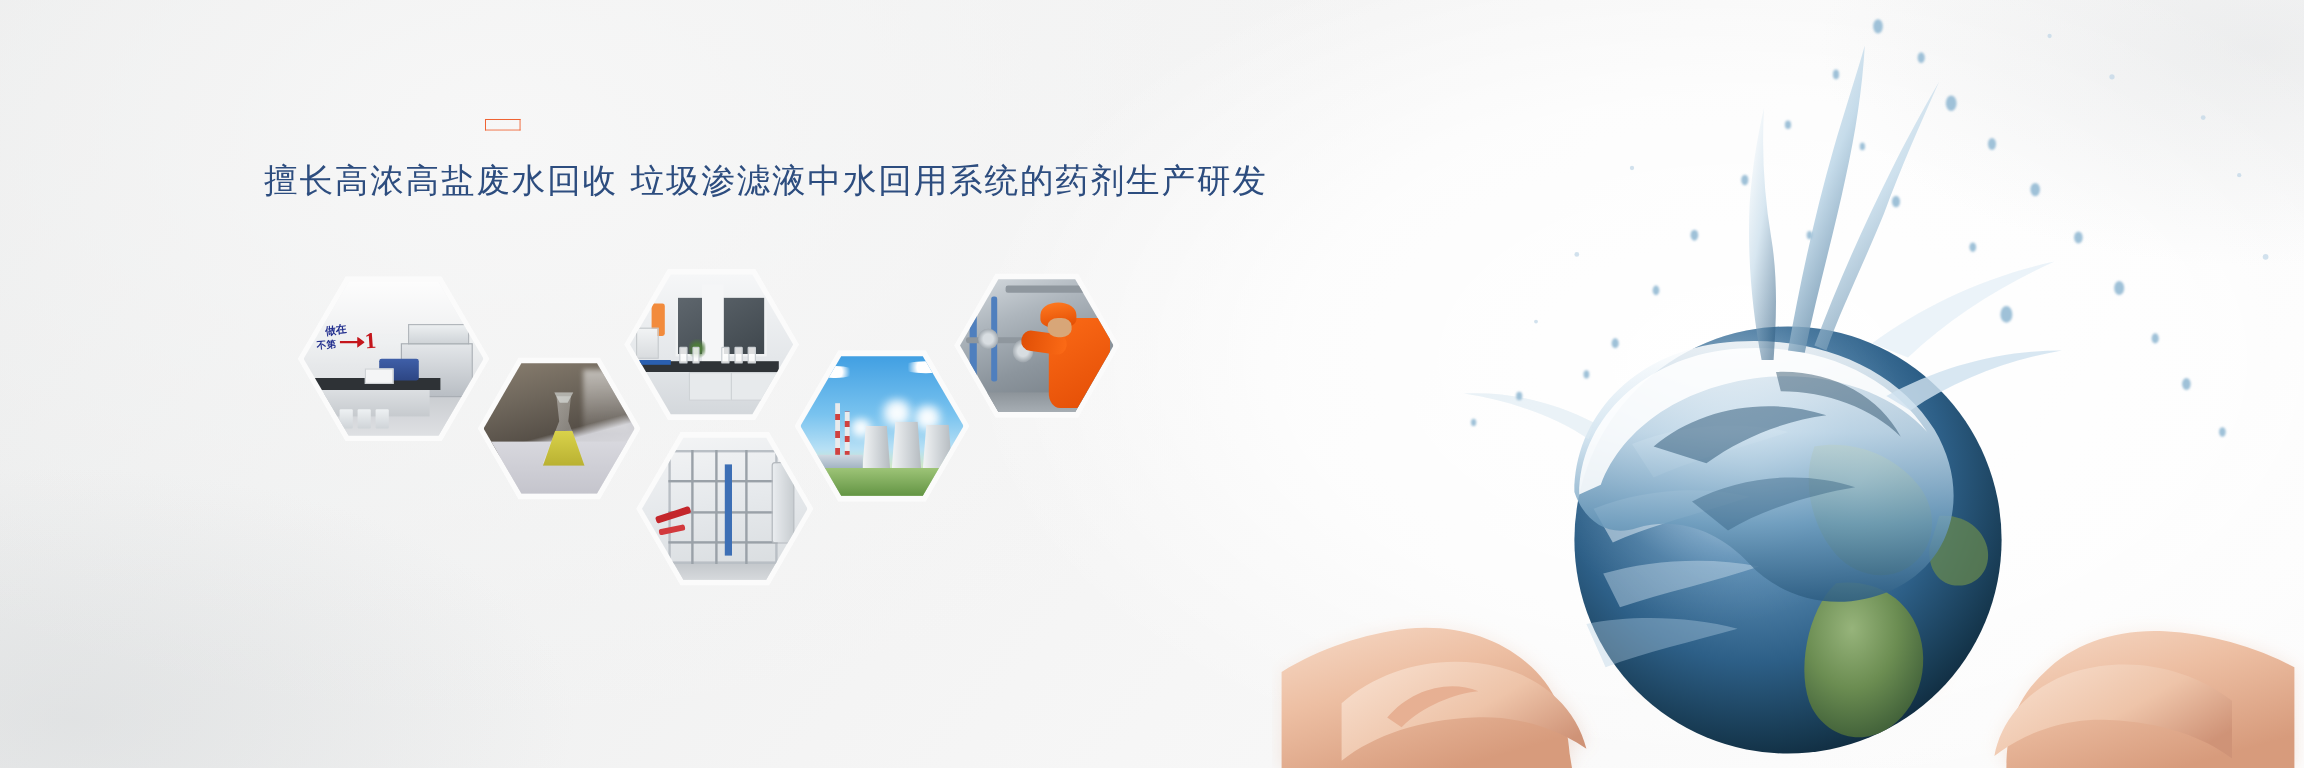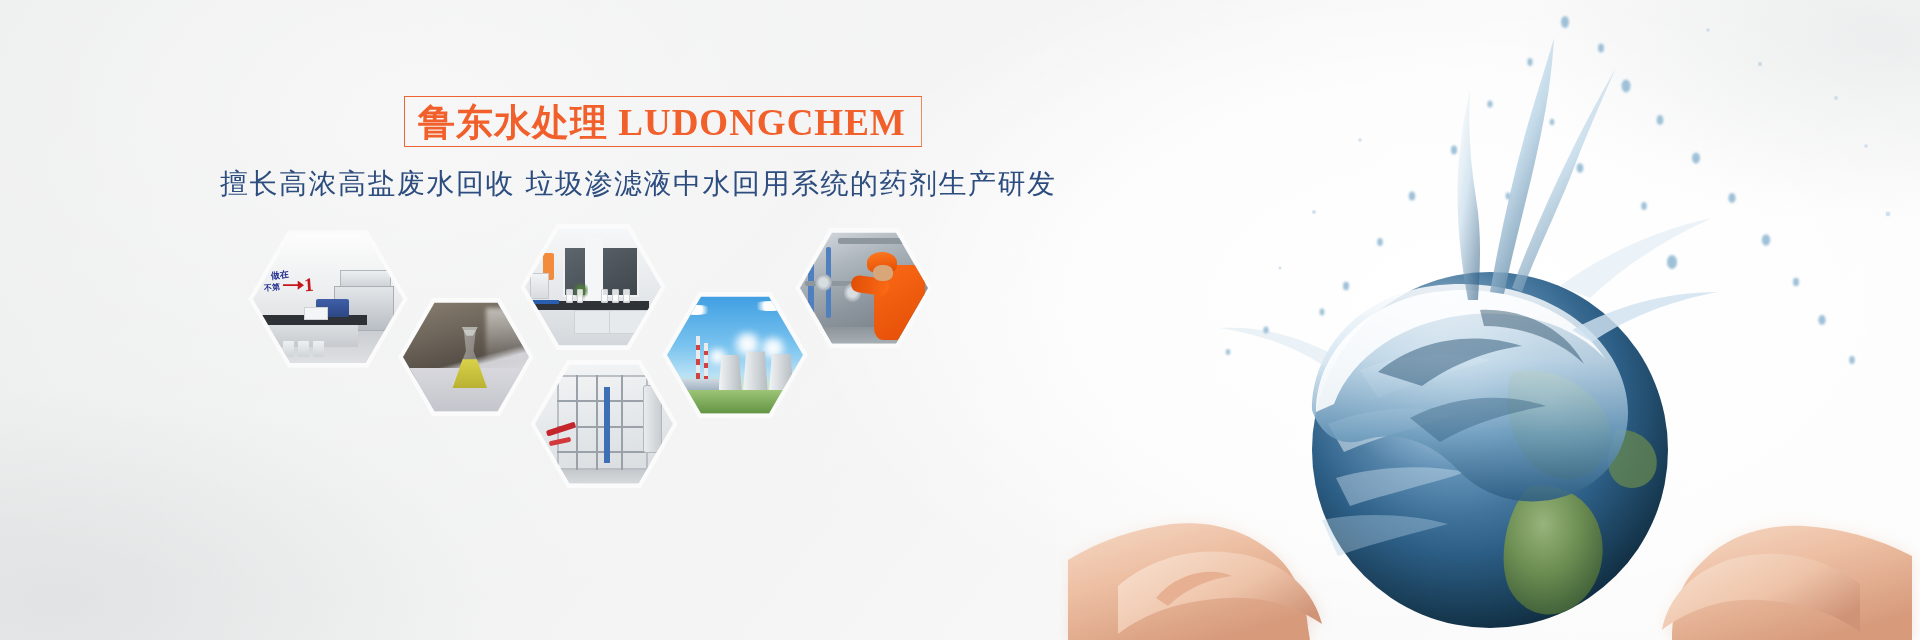--- a/index.html
+++ b/index.html
@@ -209,21 +209,20 @@
 </head>
 <body>
 
 <div id="stage">
 
   <div id="textblock">
 
     <div class="title-wrap">
       <span class="brk-tl" style="border-color: rgb(239, 99, 51);"></span>
       <span class="brk-br" style="border-color: rgb(239, 99, 51);"></span>
-      <div id="title" style="color: rgb(241, 95, 43);">鲁东水处理 LUDONGCHEM</div>
     </div>
 
     <div id="subtitle" style="color: rgb(45, 77, 127);">擅长高浓高盐废水回收 垃圾渗滤液中水回用系统的药剂生产研发</div>
   </div>
 
   <div id="hexes">
 
     <div class="hex" id="hex1">
       <div class="ring"></div>
       <div class="inner">

